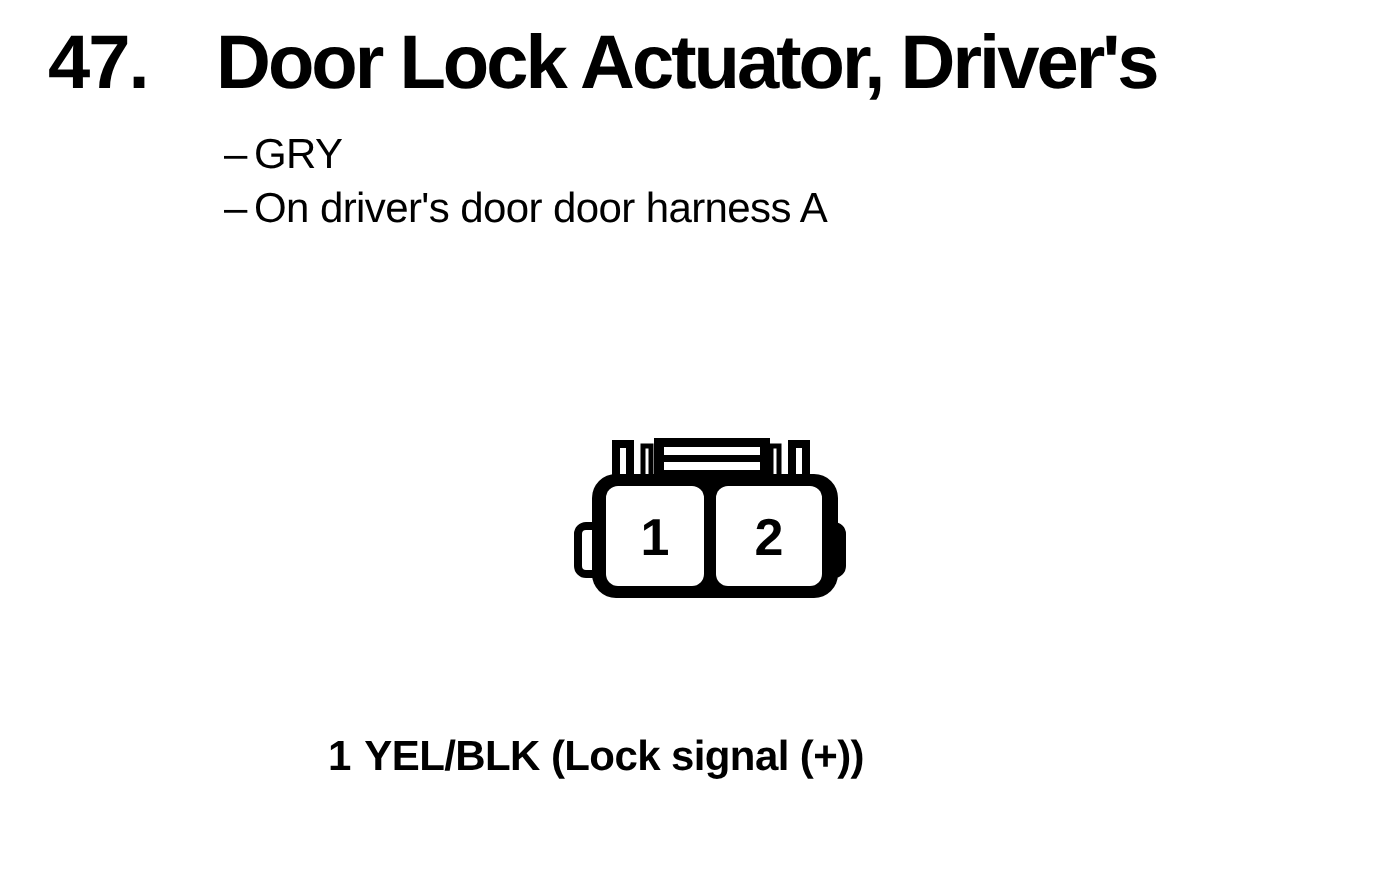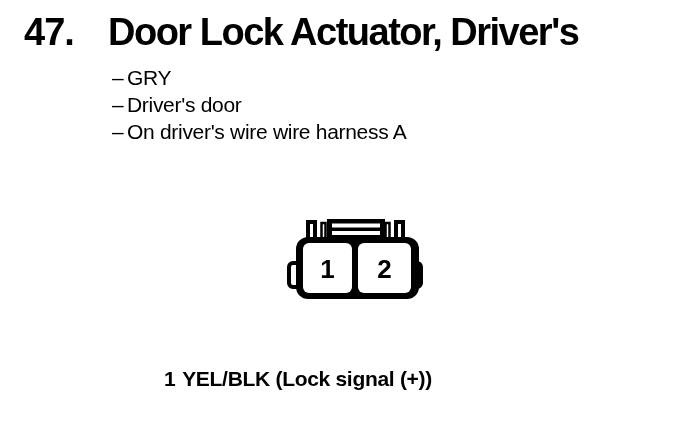--- a/index.html
+++ b/index.html
@@ -98,24 +98,21 @@
   <div class="title-row">
     <span class="item-no">47.</span>
     <span class="page-title">Door Lock Actuator, Driver's</span>
   </div>
 
   <ul class="details">
     <li>
       <span class="dash">–</span><span>GRY</span>
     </li>
     <li>
-      <span class="dash">–</span><span>Driver's door</span>
-    </li>
-    <li>
-      <span class="dash">–</span><span>On driver's wire wire harness A</span>
+      <span class="dash">–</span><span>On driver's door door harness A</span>
     </li>
   </ul>
 
   <svg class="connector" width="144" height="94" viewBox="0 0 144 94" xmlns="http://www.w3.org/2000/svg">
 
     <rect x="6" y="51" width="12" height="24" rx="4" fill="#ffffff" stroke="#000000" stroke-width="4"></rect>
     <rect x="126" y="51" width="12" height="24" rx="4" fill="#ffffff" stroke="#000000" stroke-width="4"></rect>
 
     <rect x="25" y="10" width="7" height="18" fill="#ffffff" stroke="#000000" stroke-width="4"></rect>
     <rect x="38.5" y="11" width="4" height="16" fill="#ffffff" stroke="#000000" stroke-width="2.5"></rect>

